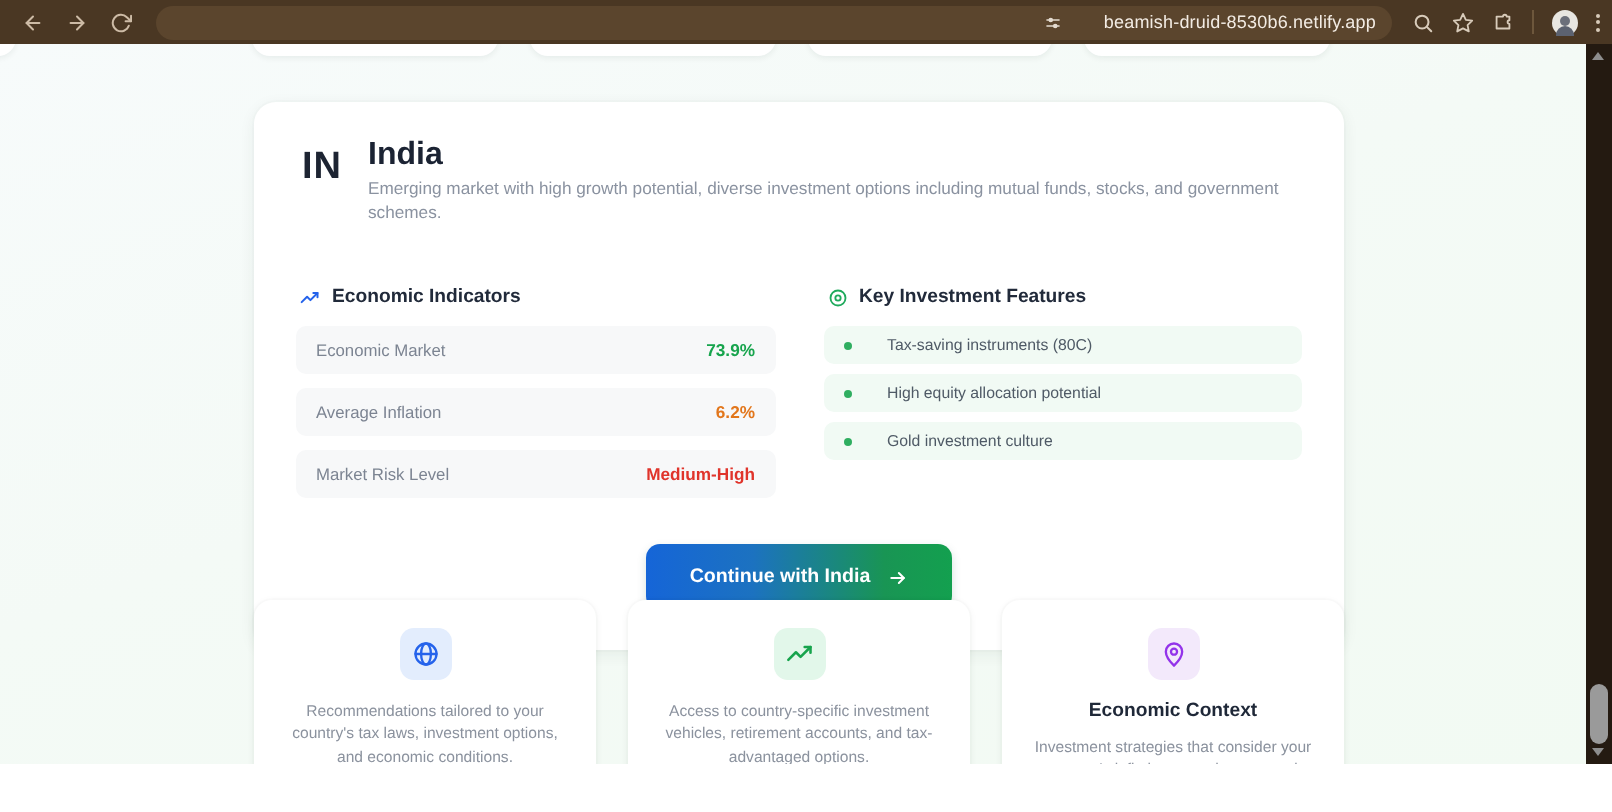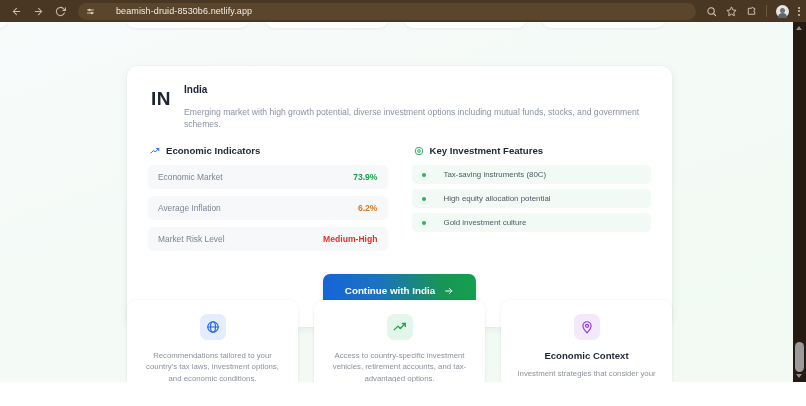--- a/index.html
+++ b/index.html
@@ -32,20 +32,21 @@
     margin-left: 8px;
     height: 17px;
     flex: 1;
     max-width: 640px;
     background: #5b452d;
     border-radius: 9px;
     display: flex;
     align-items: center;
     padding: 0 8px;
     gap: 21px;
+    justify-content: flex-end;
   }
   .omnibox-icon { color: #e4dbd0; display: flex; align-items: center; }
   .omnibox-url {
     font-size: 9px;
     color: #f3ece4;
     letter-spacing: .1px;
     white-space: nowrap;
     overflow: hidden;
   }
   .chrome-right {
@@ -99,21 +100,21 @@
     position: absolute;
     left: -42px;
     width: 50px;
     flex: none;
   }
 
   
   .country-card {
     position: absolute;
     left: 127px;
-    top: 44px;
+    top: 29px;
     width: 545px;
     background: #ffffff;
     border-radius: 11px;
     box-shadow: 0 2px 8px rgba(25,50,40,.07), 0 0 0 1px rgba(0,0,0,.012);
     padding: 18px 21px 20px 21px;
   }
   .country-head {
     display: flex;
     align-items: flex-start;
     gap: 13px;
@@ -122,35 +123,35 @@
   .country-code {
     font-size: 19px;
     font-weight: bold;
     color: #1d2432;
     letter-spacing: .5px;
     line-height: 1;
     margin-top: 5px;
     font-family: "Liberation Sans", sans-serif;
   }
   .country-name {
-    font-size: 10px;
+    font-size: 16px;
     font-weight: bold;
     color: #1b2333;
-    margin-bottom: 12px;
+    margin-bottom: 2px;
   }
   .country-desc {
     font-size: 8.6px;
     color: #8a92a0;
     line-height: 1.35;
   }
 
   .cols {
     display: flex;
     gap: 24px;
-    margin-top: 15px;
+    margin-top: 31px;
   }
   .col { flex: 1; min-width: 0; }
   .col-title {
     display: flex;
     align-items: center;
     gap: 6px;
     font-size: 9.6px;
     font-weight: bold;
     color: #212a3a;
     margin-bottom: 9px;

